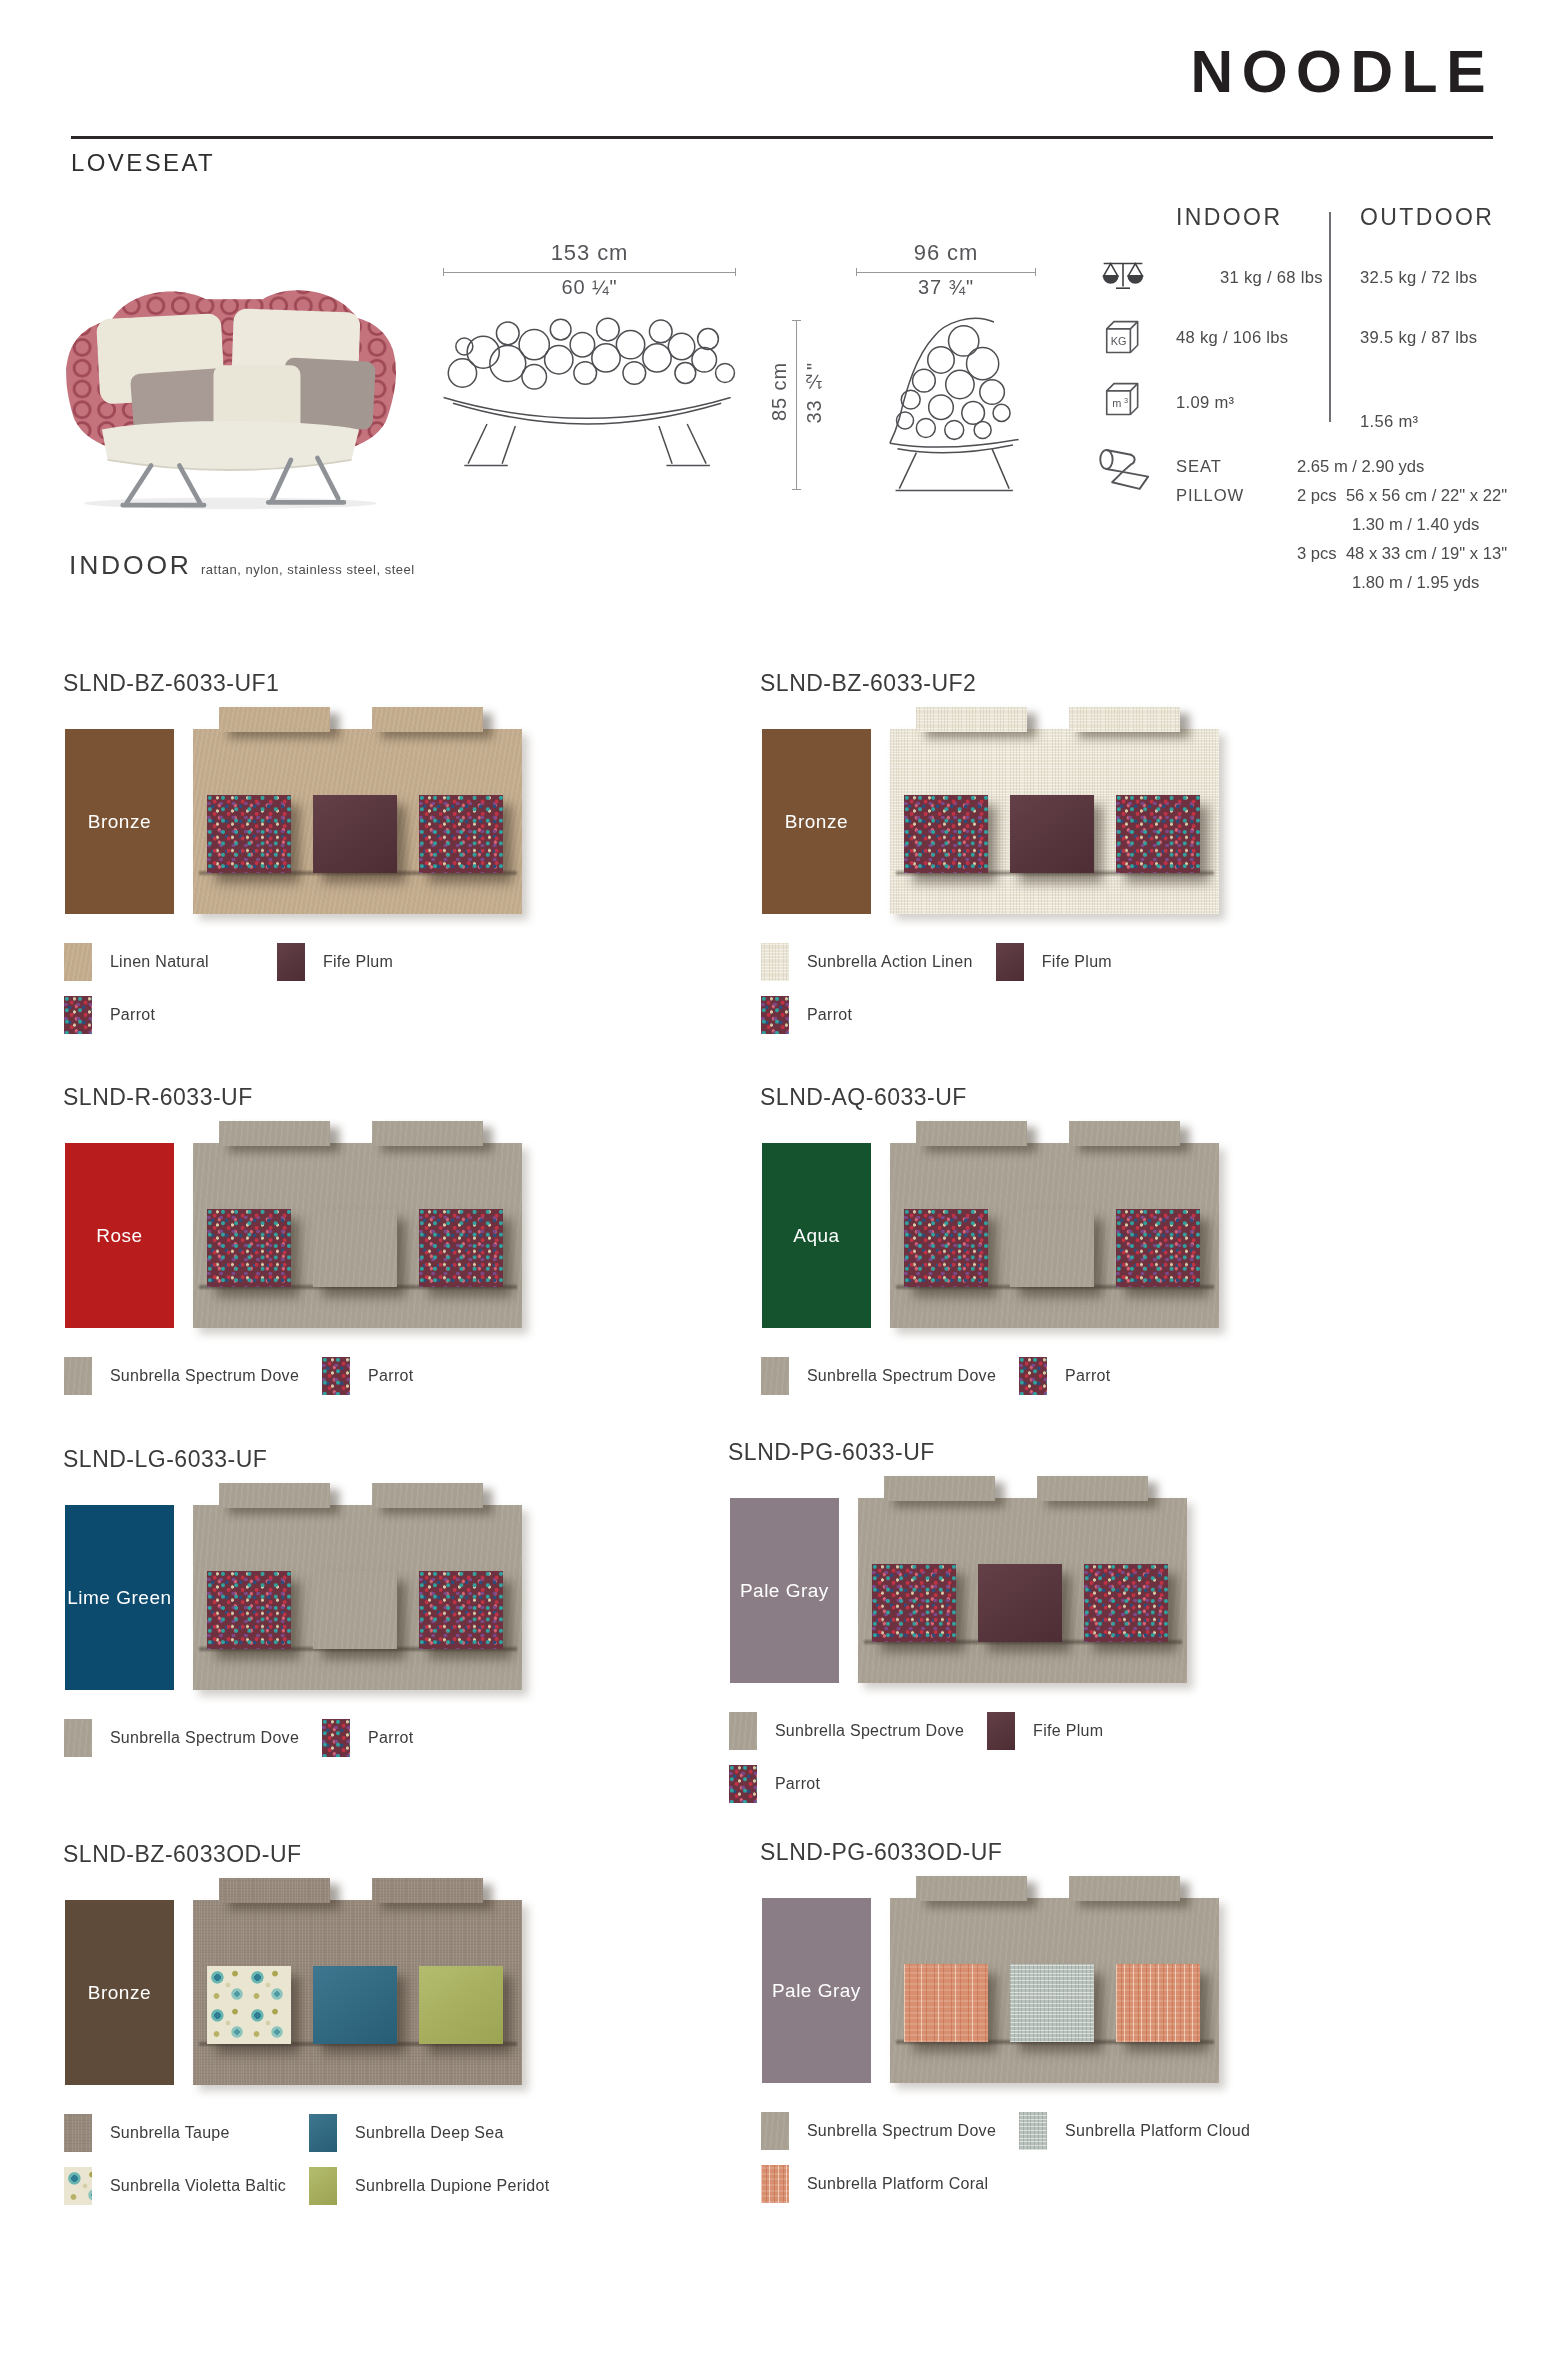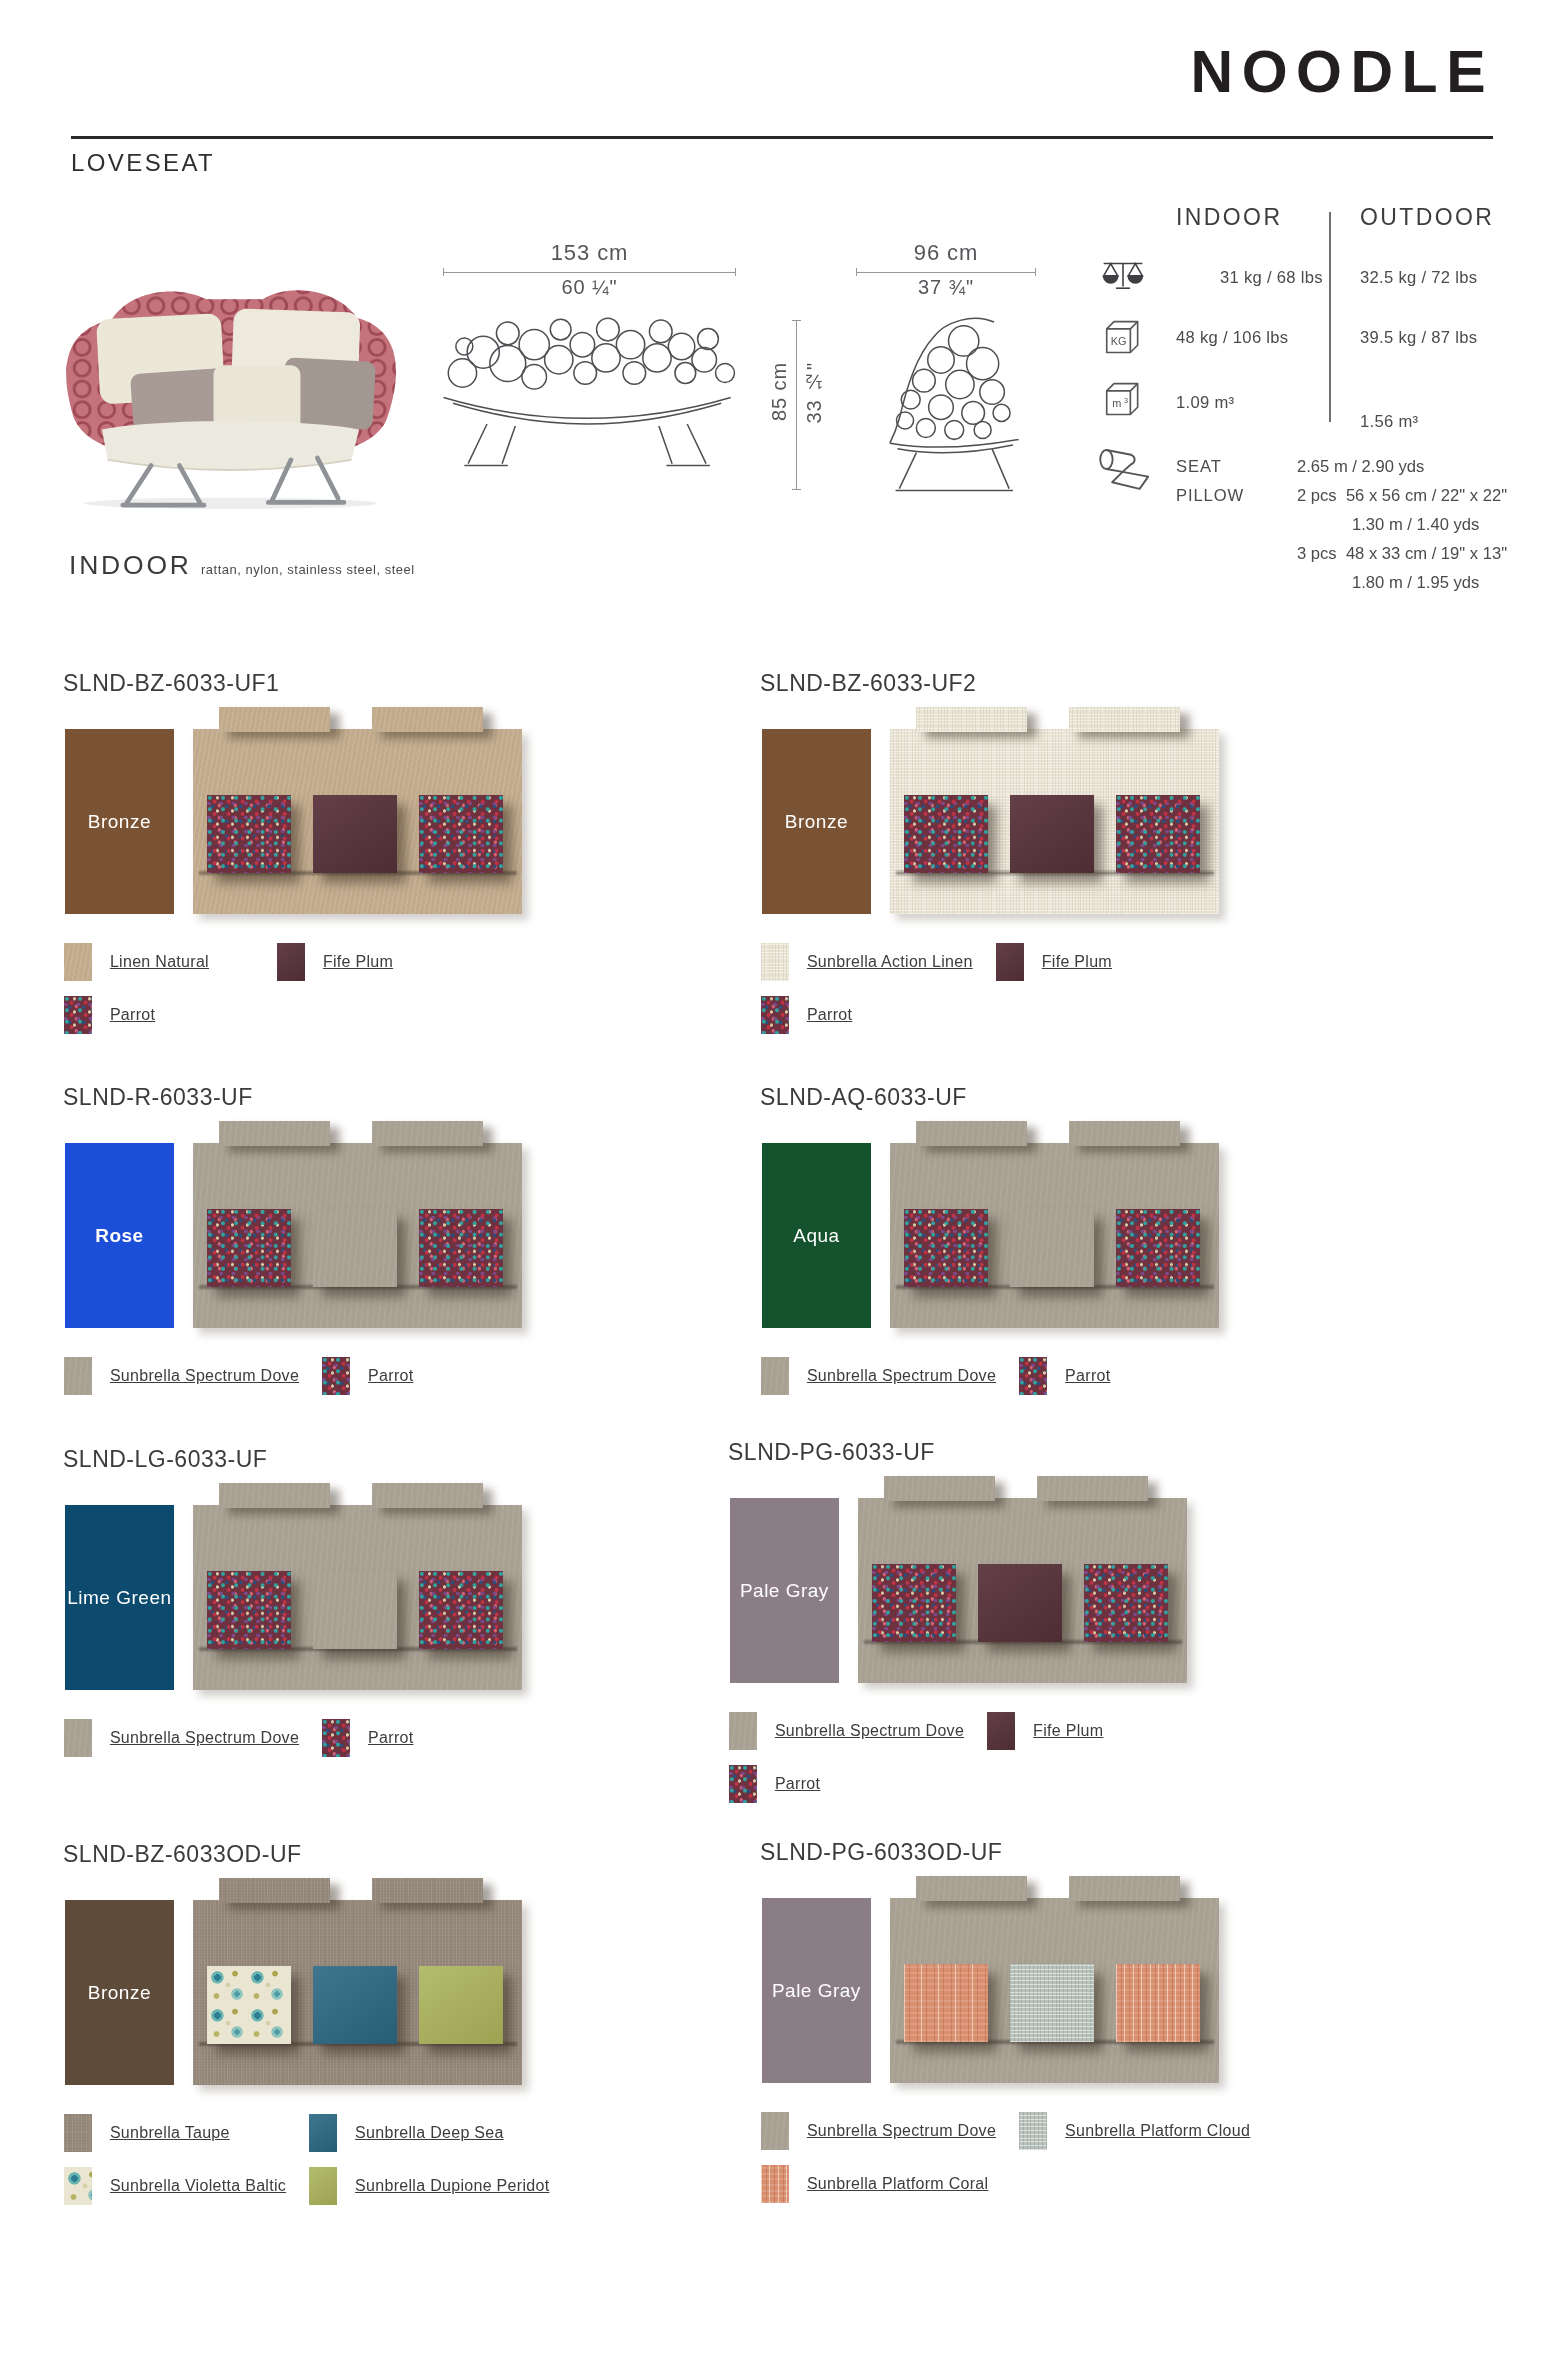--- a/index.html
+++ b/index.html
@@ -51,21 +51,21 @@
                box-shadow:5.7px 5.7px 8.5px rgba(90,80,66,.28); }
   .comp .seam { position:absolute; left:5.7px; top:142px; width:318px; height:3.8px;
                 background:rgba(45,35,28,.42); filter:blur(1.1px); }
   .comp .tab { position:absolute; top:0; width:111px; height:24.6px;
                box-shadow:9.5px 6.6px 8.5px rgba(60,48,36,.45); }
   .comp .tab.l { left:25.6px; } .comp .tab.r { left:179px; }
   .comp .pil { position:absolute; top:88px; width:84px; height:78px;
                box-shadow:8.5px 9.5px 10.4px rgba(55,44,33,.5); }
   .pil.pl { left:14px; } .pil.pc { left:120px; } .pil.pr { left:226px; }
   .legend { position:absolute; left:0.9px; top:273px; display:grid;
-            grid-template-columns:minmax(213px,max-content) max-content; grid-auto-rows:53px;text-decoration:underline; }
+            grid-template-columns:minmax(213px,max-content) max-content; grid-auto-rows:53px; }
   .legend .li { display:flex; align-items:center; height:38px; padding-right:23px; }
   .legend .sw { width:28px; height:38px; flex:0 0 28px; margin-right:18px; }
   .legend .lab { font-size:16px; color:#3c3c3e; white-space:nowrap; letter-spacing:0.3px; }
 
   
   .fx-linen { background-color:var(--linen);
     background-image:repeating-linear-gradient(100deg, rgba(255,255,255,.09) 0 1.9px, transparent 1.9px 4.7px); }
   .fx-action { background-color:var(--action);
     background-image:repeating-linear-gradient(90deg, rgba(190,180,155,.28) 0 0.9px, transparent 0.9px 2.8px),
                      repeating-linear-gradient(0deg, rgba(255,255,255,.5) 0 0.9px, transparent 0.9px 2.8px); }
@@ -336,21 +336,21 @@
         </div>
       <div class="li">
           <span class="sw fx-parrot"></span>
           <span class="lab">Parrot</span>
         </div>
     </div>
   </div>
 
   <div class="card" style="left:63px; top:1084px;">
     <div class="sku">SLND-R-6033-UF</div>
-    <div class="frame" style="background-color: #1d4ed8; font-weight: bold;">
+    <div class="frame" style="background-color: #b91c1c;">
       <span>Rose</span>
     </div>
     <div class="comp">
       <div class="bgf fx-dove">
           <div class="seam"></div>
         </div>
       <div class="tab l fx-dove"></div>
       <div class="tab r fx-dove"></div>
       <div class="pil pl fx-parrot"></div>
       <div class="pil pc fx-dove"></div>

